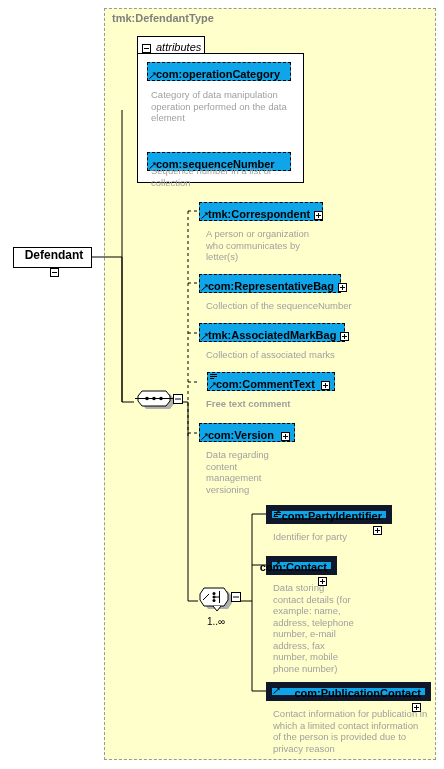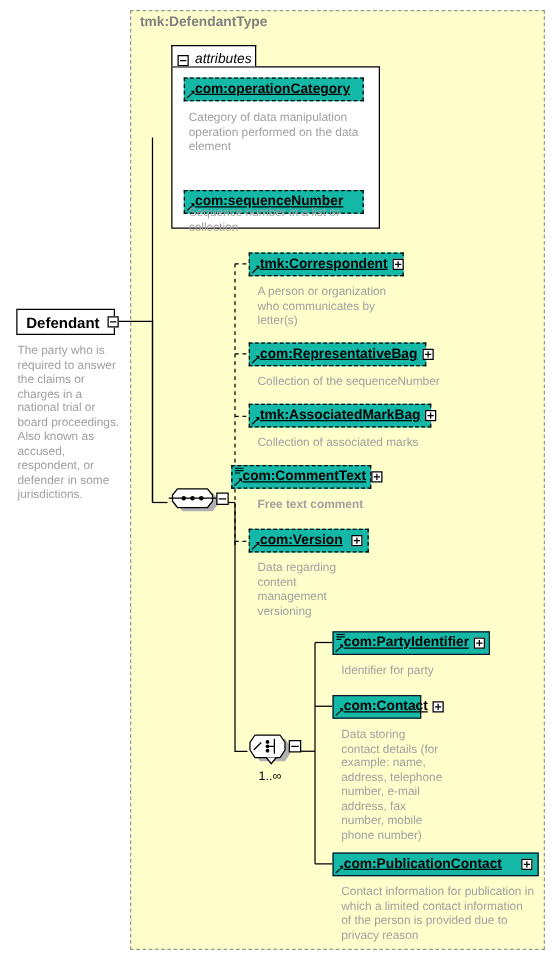--- a/index.html
+++ b/index.html
@@ -79,29 +79,28 @@
     position: absolute;
     top: 1px; bottom: 1px; left: 3px;
     width: 1px;
     background: #000000;
   }
 
   
   .node {
     position: absolute;
     height: 19px;
-    background: #14b8a6;
+    background: #0ea5e9;
     display: flex;
-    align-items: center;
+    align-items: flex-end;
     padding: 0 4px 0 8px;
     gap: 4px;
     white-space: nowrap;
-    text-decoration: underline;
-  }
-  .node.solid  { border: 1px solid #0f172a; }
+  }
+  .node.solid  { border: 6px solid #0f172a; flex-direction: column; }
   .node.dashed { border: 1px dashed #000000; }
   .node-shadow {
     position: absolute;
     background: #b0b0b0;
     z-index: -1;
   }
   .node-label {
     font-size: 11px;
     font-weight: bold;
     color: #000000;
@@ -132,20 +131,21 @@
   
   .root-node {
     position: absolute;
     border: 1px solid #000000;
     background: #ffffff;
     height: 21px;
     display: flex;
     align-items: center;
     padding: 0 4px 0 7px;
     gap: 6px;
+    flex-direction: column;
   }
   .root-label {
     font-size: 12px;
     font-weight: bold;
     color: #000000;
   }
 
   
   .conn {
     position: absolute;
@@ -223,21 +223,20 @@
     </svg>
     <span class="node-label">com:sequenceNumber</span>
   </div>
   <div class="doc" style="left:151px; top:165px; width:140px;">Sequence number in a list or collection</div>
 
   <div class="node-shadow" style="left:17px; top:251px; width:79px; height:21px;"></div>
   <div class="root-node" style="left:13px; top:247px; width:79px;">
     <span class="root-label">Defendant</span>
     <span class="ctrl"></span>
   </div>
-  <div class="doc" style="left:14px; top:275px; width:84px;">The party who is required to answer the claims or charges in a national trial or board proceedings. Also known as accused, respondent, or defender in some jurisdictions.</div>
 
   <div class="conn" style="left:133px; top:388px; width:56px; height:28px;">
     <svg width="56" height="28" viewBox="0 0 56 28">
       <path d="M9,16 L13,21 L37,21 L41,16 L41,11 L37,6 L13,6 L9,11 Z" fill="#b0b0b0" stroke="none"></path>
       <path d="M5,13 L9,18 L33,18 L37,13 L37,8 L33,3 L9,3 L5,8 Z" fill="#ffffff" stroke="#000" stroke-width="1"></path>
       <line x1="2" y1="10.5" x2="40" y2="10.5" stroke="#000" stroke-width="1"></line>
       <circle cx="14" cy="10.5" r="1.8" fill="#000"></circle>
       <circle cx="21" cy="10.5" r="1.8" fill="#000"></circle>
       <circle cx="28" cy="10.5" r="1.8" fill="#000"></circle>
       <rect x="40.5" y="6.5" width="9" height="9" fill="#ffffff" stroke="#000" stroke-width="1"></rect>
@@ -272,21 +271,21 @@
     <svg class="arrow-glyph" viewBox="0 0 7 7">
       <path d="M0.5,6.5 L6,1.5" stroke="#000" stroke-width="1" fill="none"></path>
       <path d="M6.5,0.5 L6.5,3.5 L3.5,0.5 Z" fill="#000"></path>
     </svg>
     <span class="node-label">tmk:AssociatedMarkBag</span>
     <span class="ctrl plus" style="margin-left:auto;"></span>
   </div>
   <div class="doc" style="left:206px; top:349px; width:150px;">Collection of associated marks</div>
 
   <div class="node-shadow" style="left:203px; top:376px; width:128px; height:19px;"></div>
-  <div class="node dashed" style="left:185px; top:372px; width:112px;">
+  <div class="node dashed" style="left:207px; top:372px; width:128px;">
     <svg class="seq-glyph" viewBox="0 0 7 5">
       <line x1="0" y1="0.5" x2="7" y2="0.5" stroke="#000" stroke-width="1"></line>
       <line x1="0" y1="2.5" x2="7" y2="2.5" stroke="#000" stroke-width="1"></line>
       <line x1="0" y1="4.5" x2="4" y2="4.5" stroke="#000" stroke-width="1"></line>
     </svg>
     <svg class="arrow-glyph" viewBox="0 0 7 7">
       <path d="M0.5,6.5 L6,1.5" stroke="#000" stroke-width="1" fill="none"></path>
       <path d="M6.5,0.5 L6.5,3.5 L3.5,0.5 Z" fill="#000"></path>
     </svg>
     <span class="node-label">com:CommentText</span>

